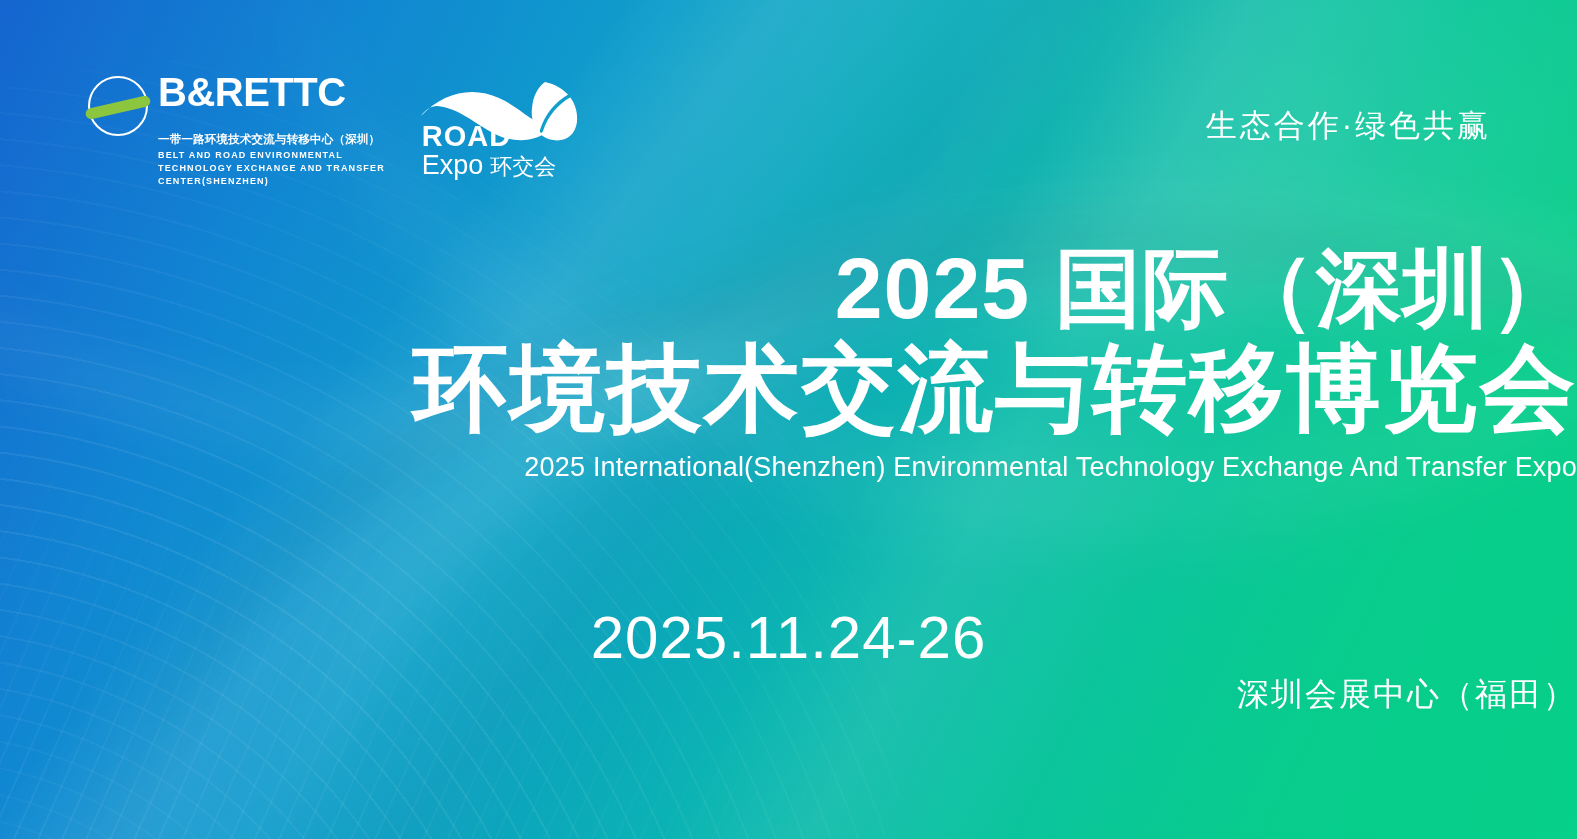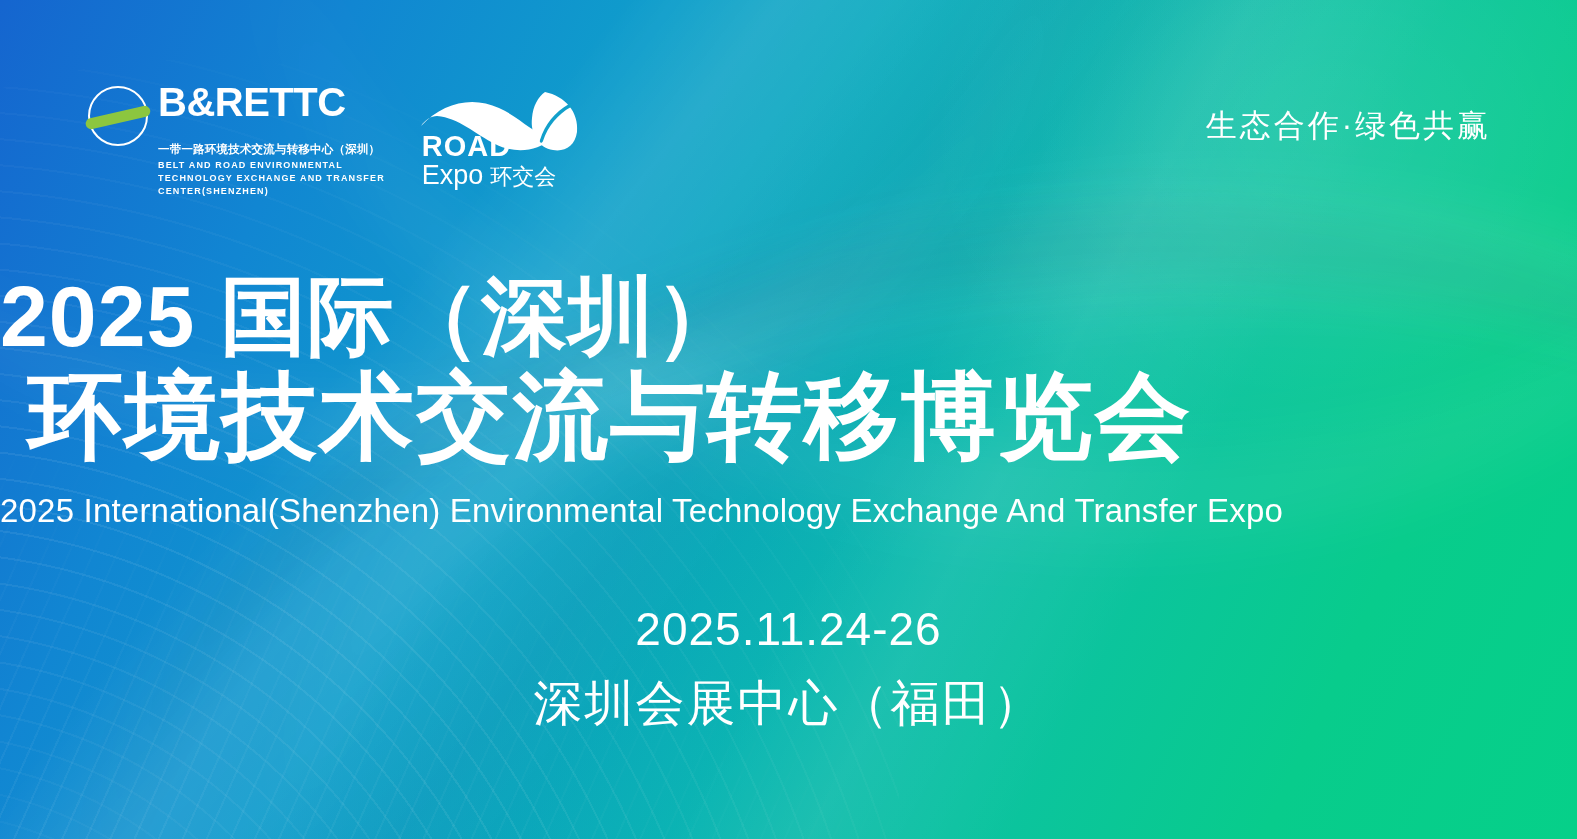--- a/index.html
+++ b/index.html
@@ -106,21 +106,21 @@
     transform: rotate(-6deg);
   }
   .glow-tr {
     position:absolute; right:-160px; top:-200px;
     width:820px; height:680px; border-radius:50%;
     background: radial-gradient(closest-side, rgba(255,255,255,0.10), rgba(255,255,255,0));
   }
 
   
   .logos {
-    position:absolute; left:88px; top:82px;
+    position:absolute; left:88px; top:72px;
     display:flex; align-items:flex-start; gap:34px;
   }
 
   .logo-brettc { display:flex; align-items:flex-start; gap:10px; }
   .globe-mark {
     width:60px; height:60px; position:relative; flex:0 0 auto; margin-top:4px;
   }
   .globe-mark .ring {
     position:absolute; inset:0; border:2.5px solid #ffffff; border-radius:50%;
   }
@@ -151,41 +151,41 @@
   .iete-sub .cn { font-size:22px; margin-left:7px; }
 
   .slogan {
     position:absolute; right:86px; top:105px;
     color:#ffffff; font-size:31px; letter-spacing:3px; font-weight:400;
     white-space:nowrap;
   }
 
   
   .title-block {
-    position:absolute; left:0; right:0; top:272px; text-align:left; color:#fff;
+    position:absolute; left:0; right:0; top:244px; text-align:right; color:#fff;
   }
   .title-line1 {
     font-size:86px; font-weight:bold; line-height:1.04; letter-spacing:1px;
     white-space:nowrap;
   }
   .title-line2 {
     font-size:95px; font-weight:bold; line-height:1.08; letter-spacing:2px;
     margin-top:4px; white-space:nowrap;padding-left:28px;
   }
   .title-en {
-    font-size:33px; font-weight:400; letter-spacing:0.2px; margin-top:24px;
+    font-size:27px; font-weight:400; letter-spacing:0.2px; margin-top:12px;
     white-space:nowrap;
   }
 
   
   .meta-block {
     position:absolute; left:0; right:0; top:602px; text-align:center; color:#fff;
   }
-  .meta-date  { font-size:46px; font-weight:400; letter-spacing:1px; line-height:1.2; }
-  .meta-venue { font-size:49px; font-weight:400; letter-spacing:2px; line-height:1.25; margin-top:16px; }
+  .meta-date  { font-size:60px; font-weight:400; letter-spacing:1px; line-height:1.2; }
+  .meta-venue { font-size:32px; font-weight:400; letter-spacing:2px; line-height:1.25; margin-top:0;text-align:right; }
 </style>
 </head>
 <body>
 
 <div id="banner">
 
   <div class="bg-layer diag-wash"></div>
   <div class="bg-layer diag-wash2"></div>
   <div class="bg-layer diag-wash3"></div>
   <div class="rays"></div>

